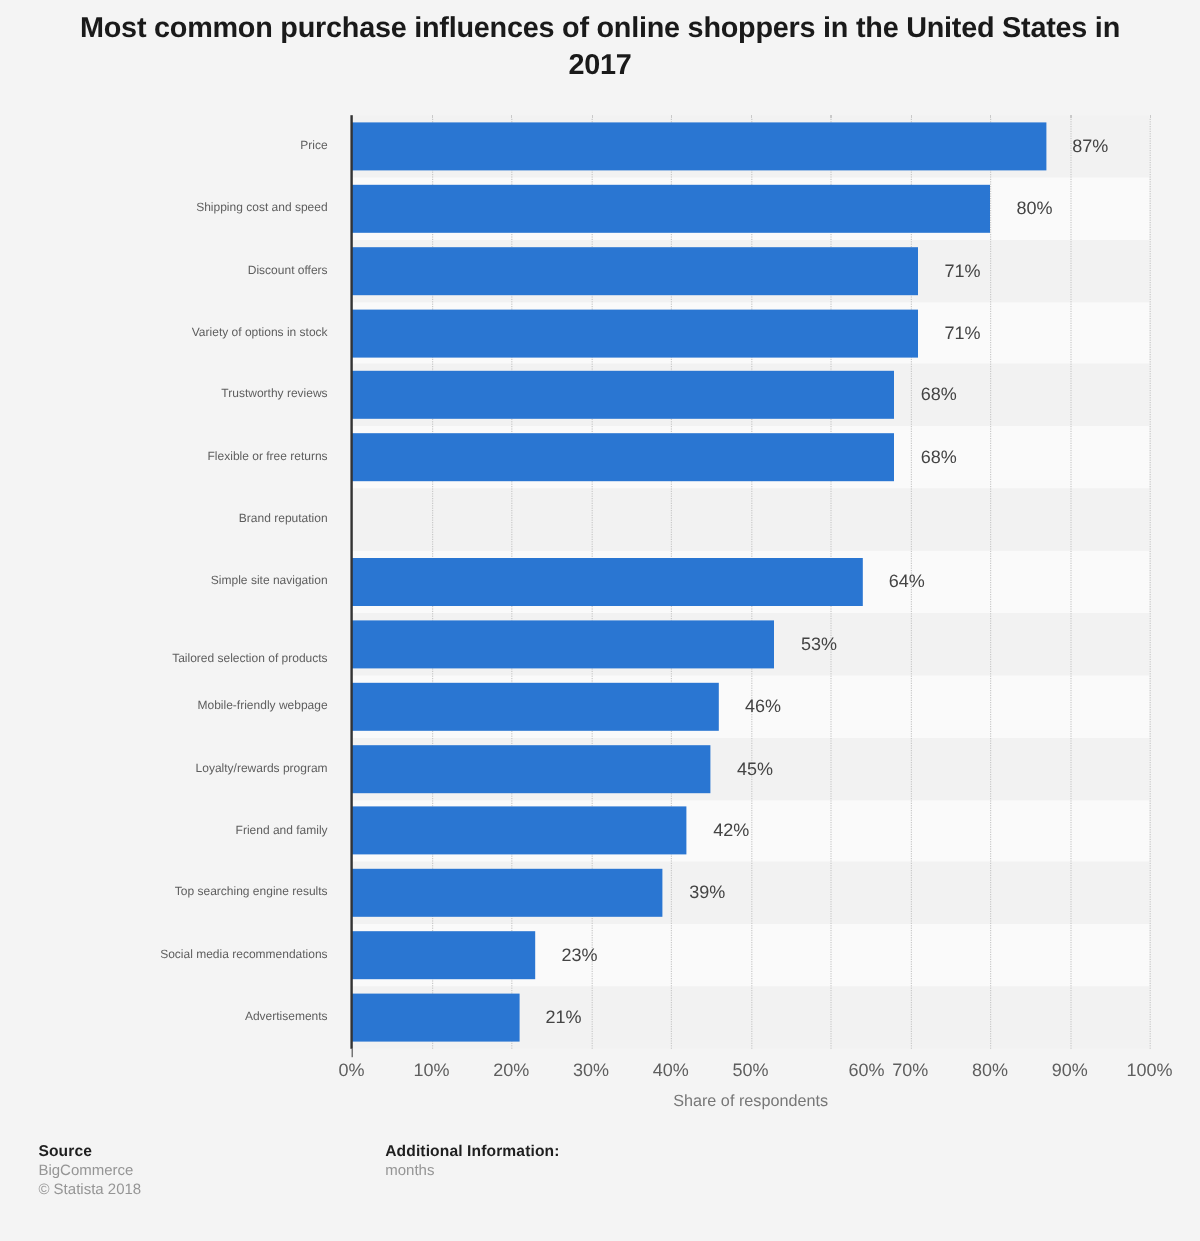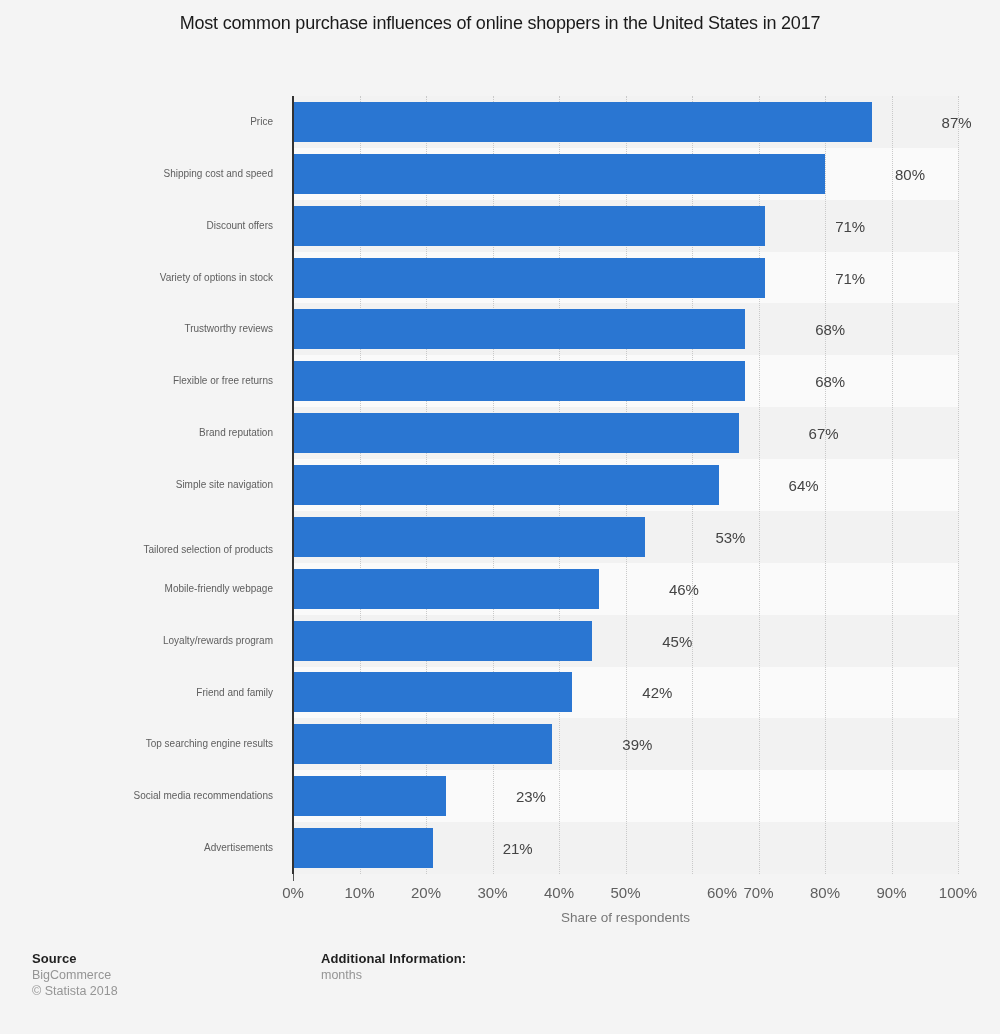--- a/index.html
+++ b/index.html
@@ -16,22 +16,22 @@
     position: relative;
   }
 
   
   #chart-title {
     position: absolute;
     left: 60px;
     top: 8px;
     width: 880px;
     text-align: center;
-    font-size: 18px;
-    font-weight: normal;
+    font-size: 24px;
+    font-weight: bold;
     line-height: 31px;
     color: #1a1a1a;
     letter-spacing: -0.2px;
     font-stretch: condensed;
   }
 
   
   #plot-area {
     position: absolute;
     left: 293px;
@@ -95,21 +95,20 @@
     background: #2a76d2;
   }
   .bar-value {
     position: absolute;
     top: 50%;
     transform: translateY(-50%);
     font-size: 15px;
     color: #444444;
     white-space: nowrap;
     padding-left: 22px;
-    margin-left: 48px;
   }
 
   
   #cat-labels {
     position: absolute;
     left: 0;
     top: 96px;
     width: 283px;
     height: 778px;
   }
@@ -265,24 +264,20 @@
         <div class="bar-value" style="left: 472.15px;">71%</div>
       </div>
       <div class="bar-row" style="top: 207.467px; height: 51.8667px;">
         <div class="bar" title="Trustworthy reviews: 68%" style="width: 452.2px; background: rgb(42, 118, 210);"></div>
         <div class="bar-value" style="left: 452.2px;">68%</div>
       </div>
       <div class="bar-row" style="top: 259.333px; height: 51.8667px;">
         <div class="bar" title="Flexible or free returns: 68%" style="width: 452.2px; background: rgb(42, 118, 210);"></div>
         <div class="bar-value" style="left: 452.2px;">68%</div>
       </div>
-      <div class="bar-row" style="top: 311.2px; height: 51.8667px;">
-        <div class="bar" title="Brand reputation: 67%" style="width: 445.55px; background: rgb(42, 118, 210);"></div>
-        <div class="bar-value" style="left: 445.55px;">67%</div>
-      </div>
       <div class="bar-row" style="top: 363.067px; height: 51.8667px;">
         <div class="bar" title="Simple site navigation: 64%" style="width: 425.6px; background: rgb(42, 118, 210);"></div>
         <div class="bar-value" style="left: 425.6px;">64%</div>
       </div>
       <div class="bar-row" style="top: 414.933px; height: 51.8667px;">
         <div class="bar" title="Tailored selection of products: 53%" style="width: 352.45px; background: rgb(42, 118, 210);"></div>
         <div class="bar-value" style="left: 352.45px;">53%</div>
       </div>
       <div class="bar-row" style="top: 466.8px; height: 51.8667px;">
         <div class="bar" title="Mobile-friendly webpage: 46%" style="width: 305.9px; background: rgb(42, 118, 210);"></div>

